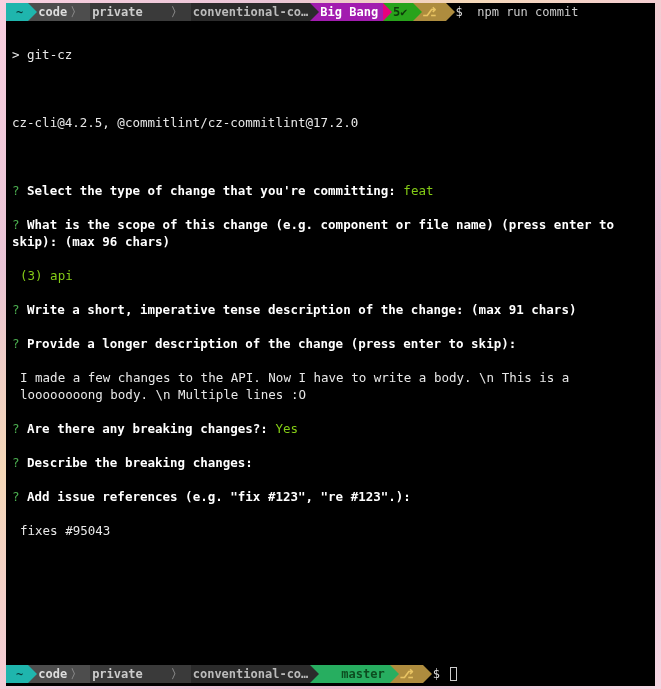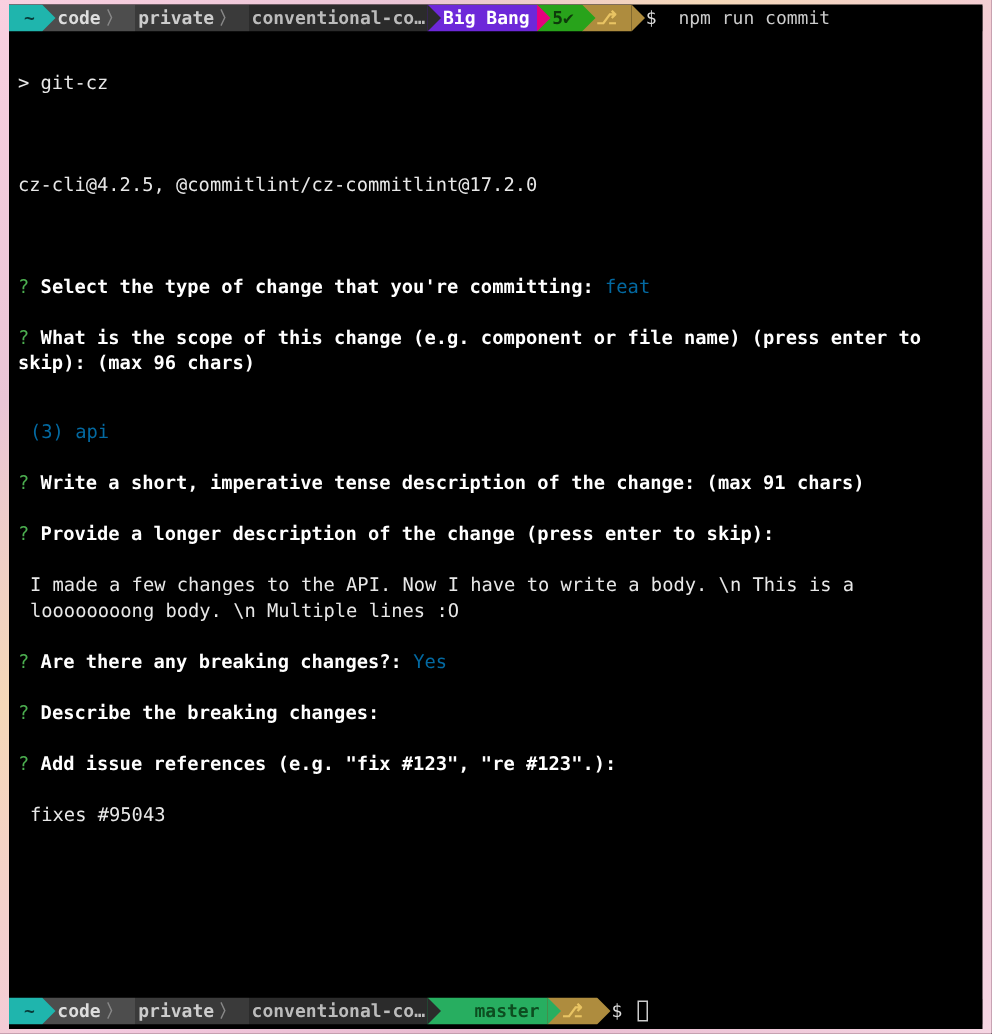--- a/index.html
+++ b/index.html
@@ -66,40 +66,40 @@
     font-weight: normal;
   }
   .dollar { color: #ddd; font-weight: normal; }
   .body {
     padding: 8px 6px 4px 6px;
     white-space: pre-wrap;
     word-wrap: break-word;
   }
   .white { color: #fff; }
   .bold { font-weight: bold; }
-  .cyan { color: #0369a1; margin-top: 12px; }
+  .cyan { color: #84cc16; }
   .green-q { color: #4caf50; }
   .cursor {
     display: inline-block;
     width: 7px;
     height: 14px;
     border: 1px solid #ccc;
     box-sizing: border-box;
     vertical-align: middle;
     margin-left: 3px;
   }
   .line { display: block; }
 
   
   .c-teal    { background:#20a39e; color:#083; color:#083; }
   .c-teal    { background:#1fb5ad; color:#04635f; }
   .c-grey1   { background:#4d4d4d; color:#ddd;text-align:center; }
-  .c-grey2   { background:#3a3a3a; color:#ccc; }
+  .c-grey2   { background:#3a3a3a; color:#ccc;gap:25px; }
   .c-grey3   { background:#2b2b2b; color:#bbb; }
-  .c-pink    { background:#6d28d9; color:#fff;text-align:right; }
+  .c-pink    { background:#a21caf; color:#fff;text-align:right; }
   .c-green   { background:#28a31b; color:#0a4d07; }
   .c-olive   { background:#ae8c3e; }
   .c-greenm  { background:#27ae60; color:#0a4; color:#0d4d20; }
 
   .c-teal .arrow    { border-left: 9px solid #1fb5ad; }
   .c-grey3 .arrow   { border-left: 9px solid #2b2b2b; }
   .c-pink .arrow    { border-left: 9px solid #e6007e; }
   .c-green .arrow   { border-left: 9px solid #28a31b; }
   .c-olive .arrow   { border-left: 9px solid #ae8c3e; }
   .c-greenm .arrow  { border-left: 9px solid #27ae60; }

